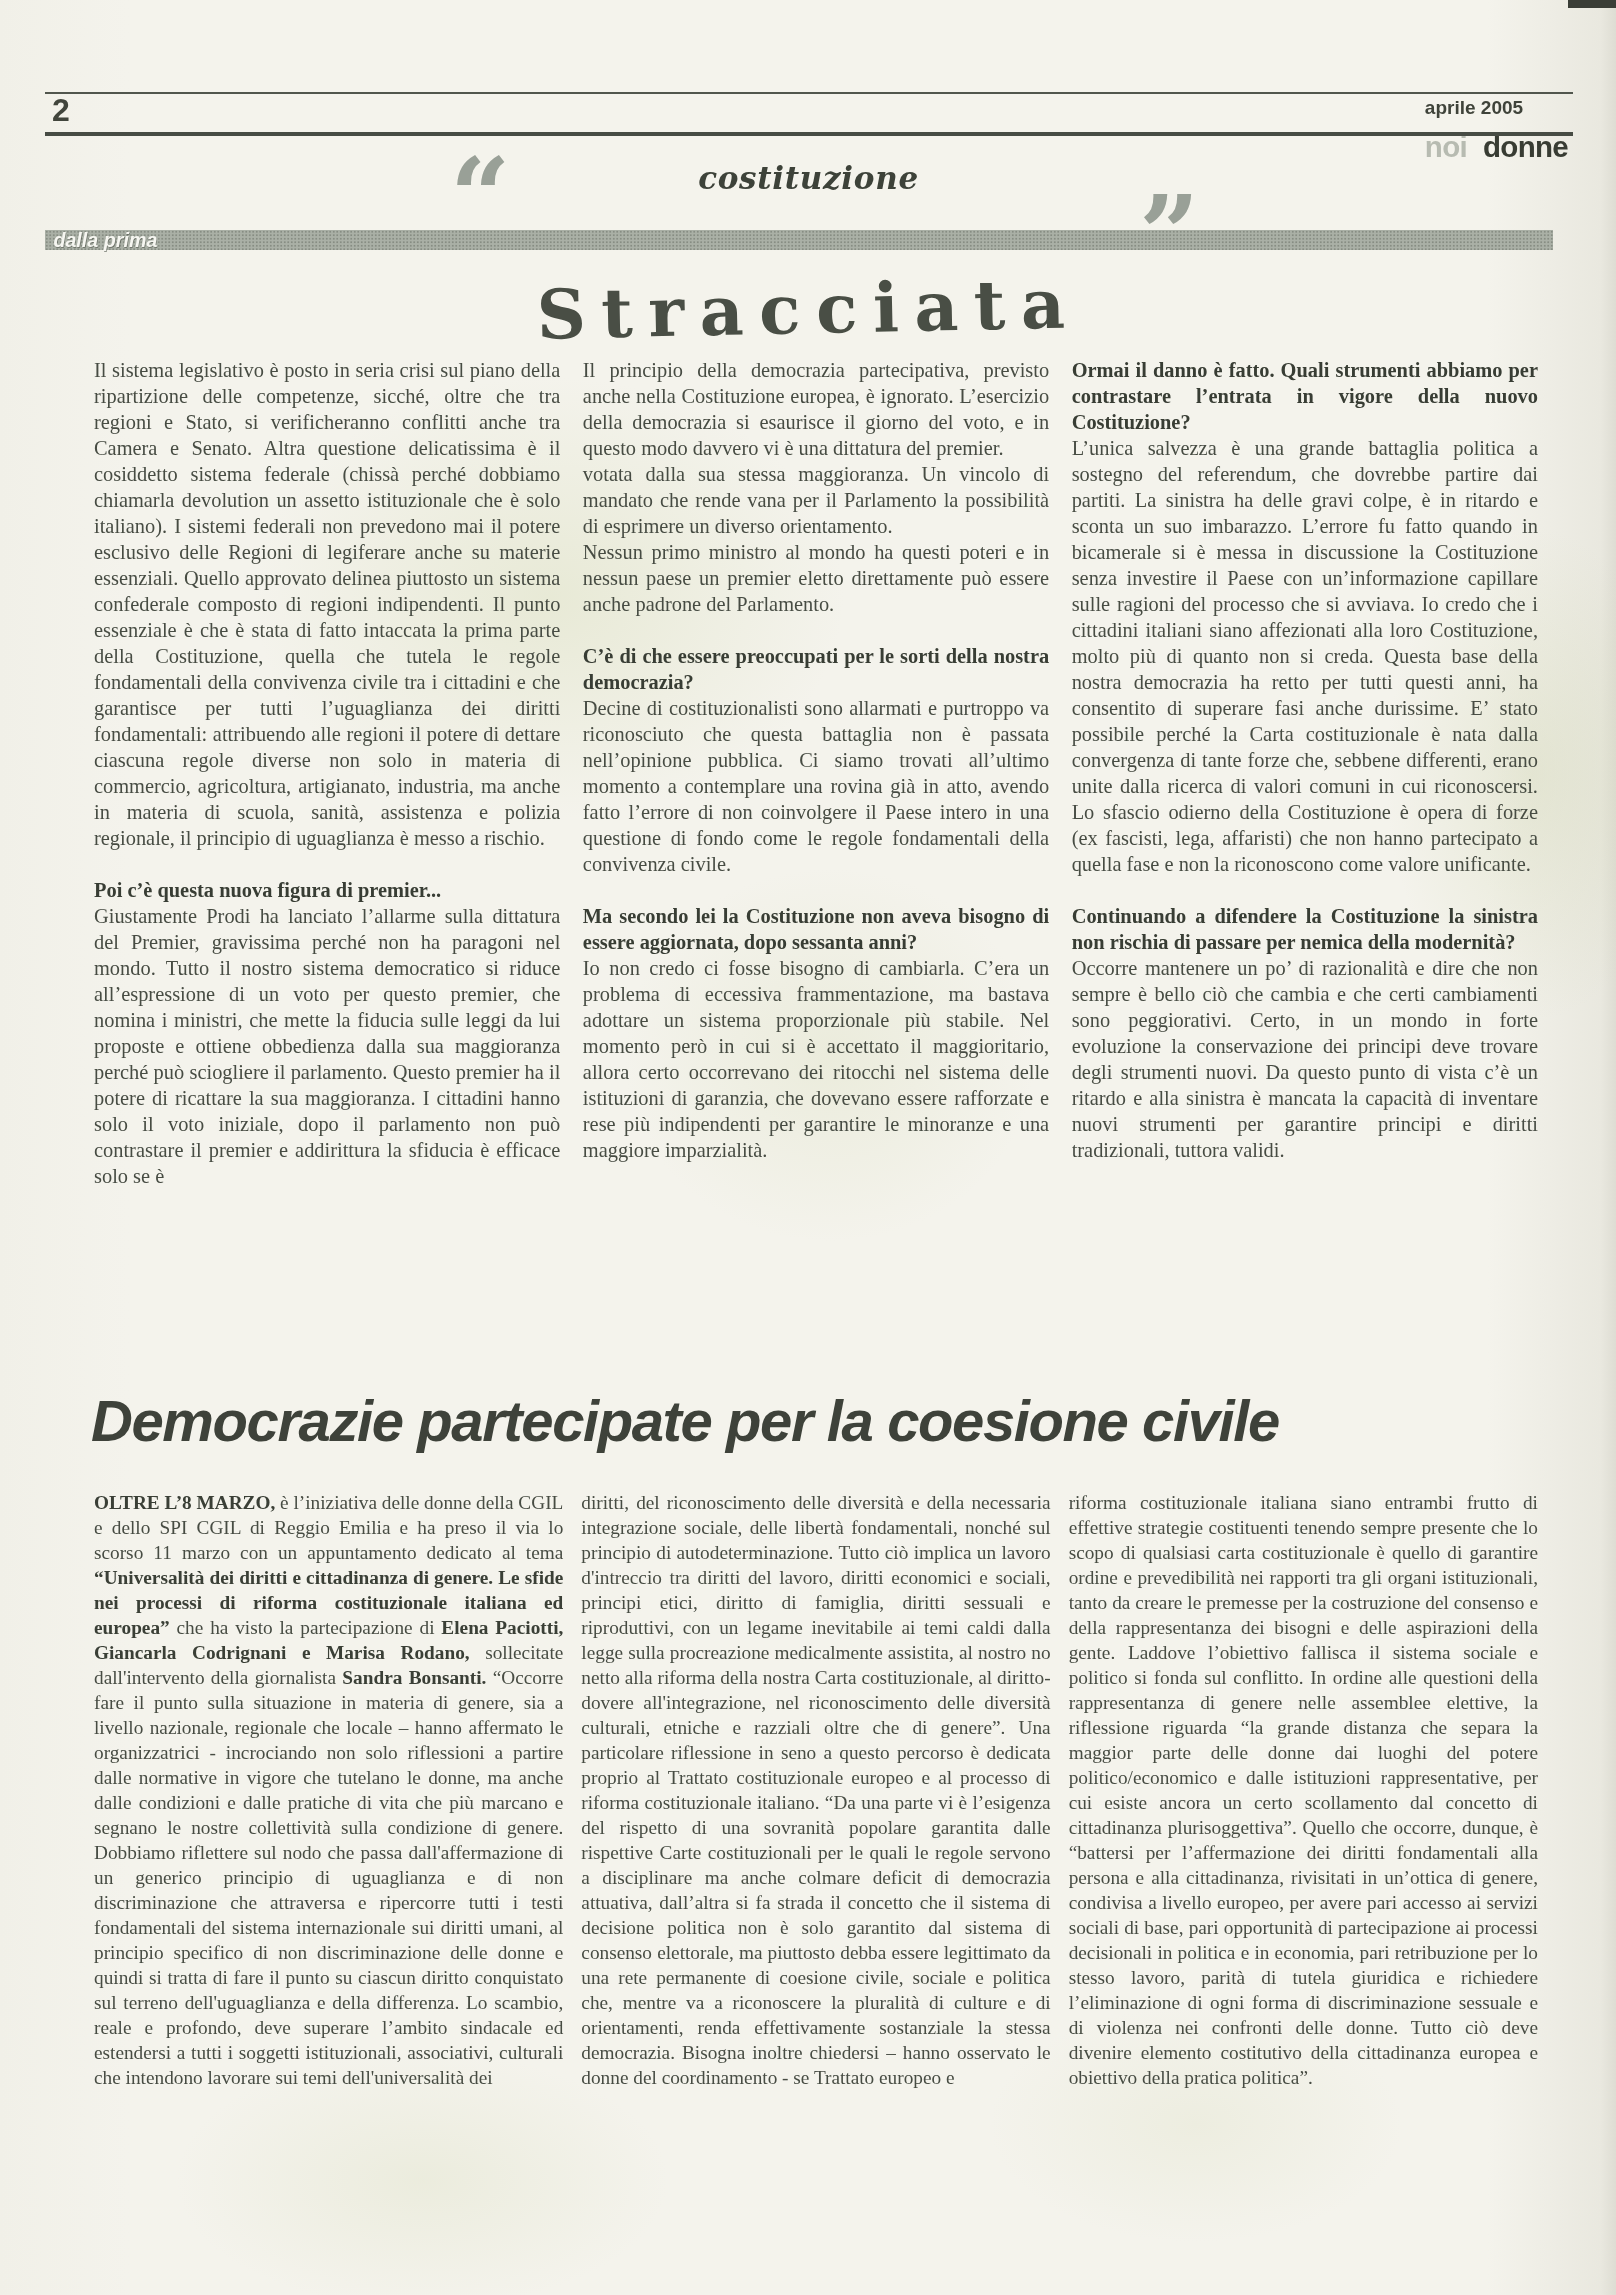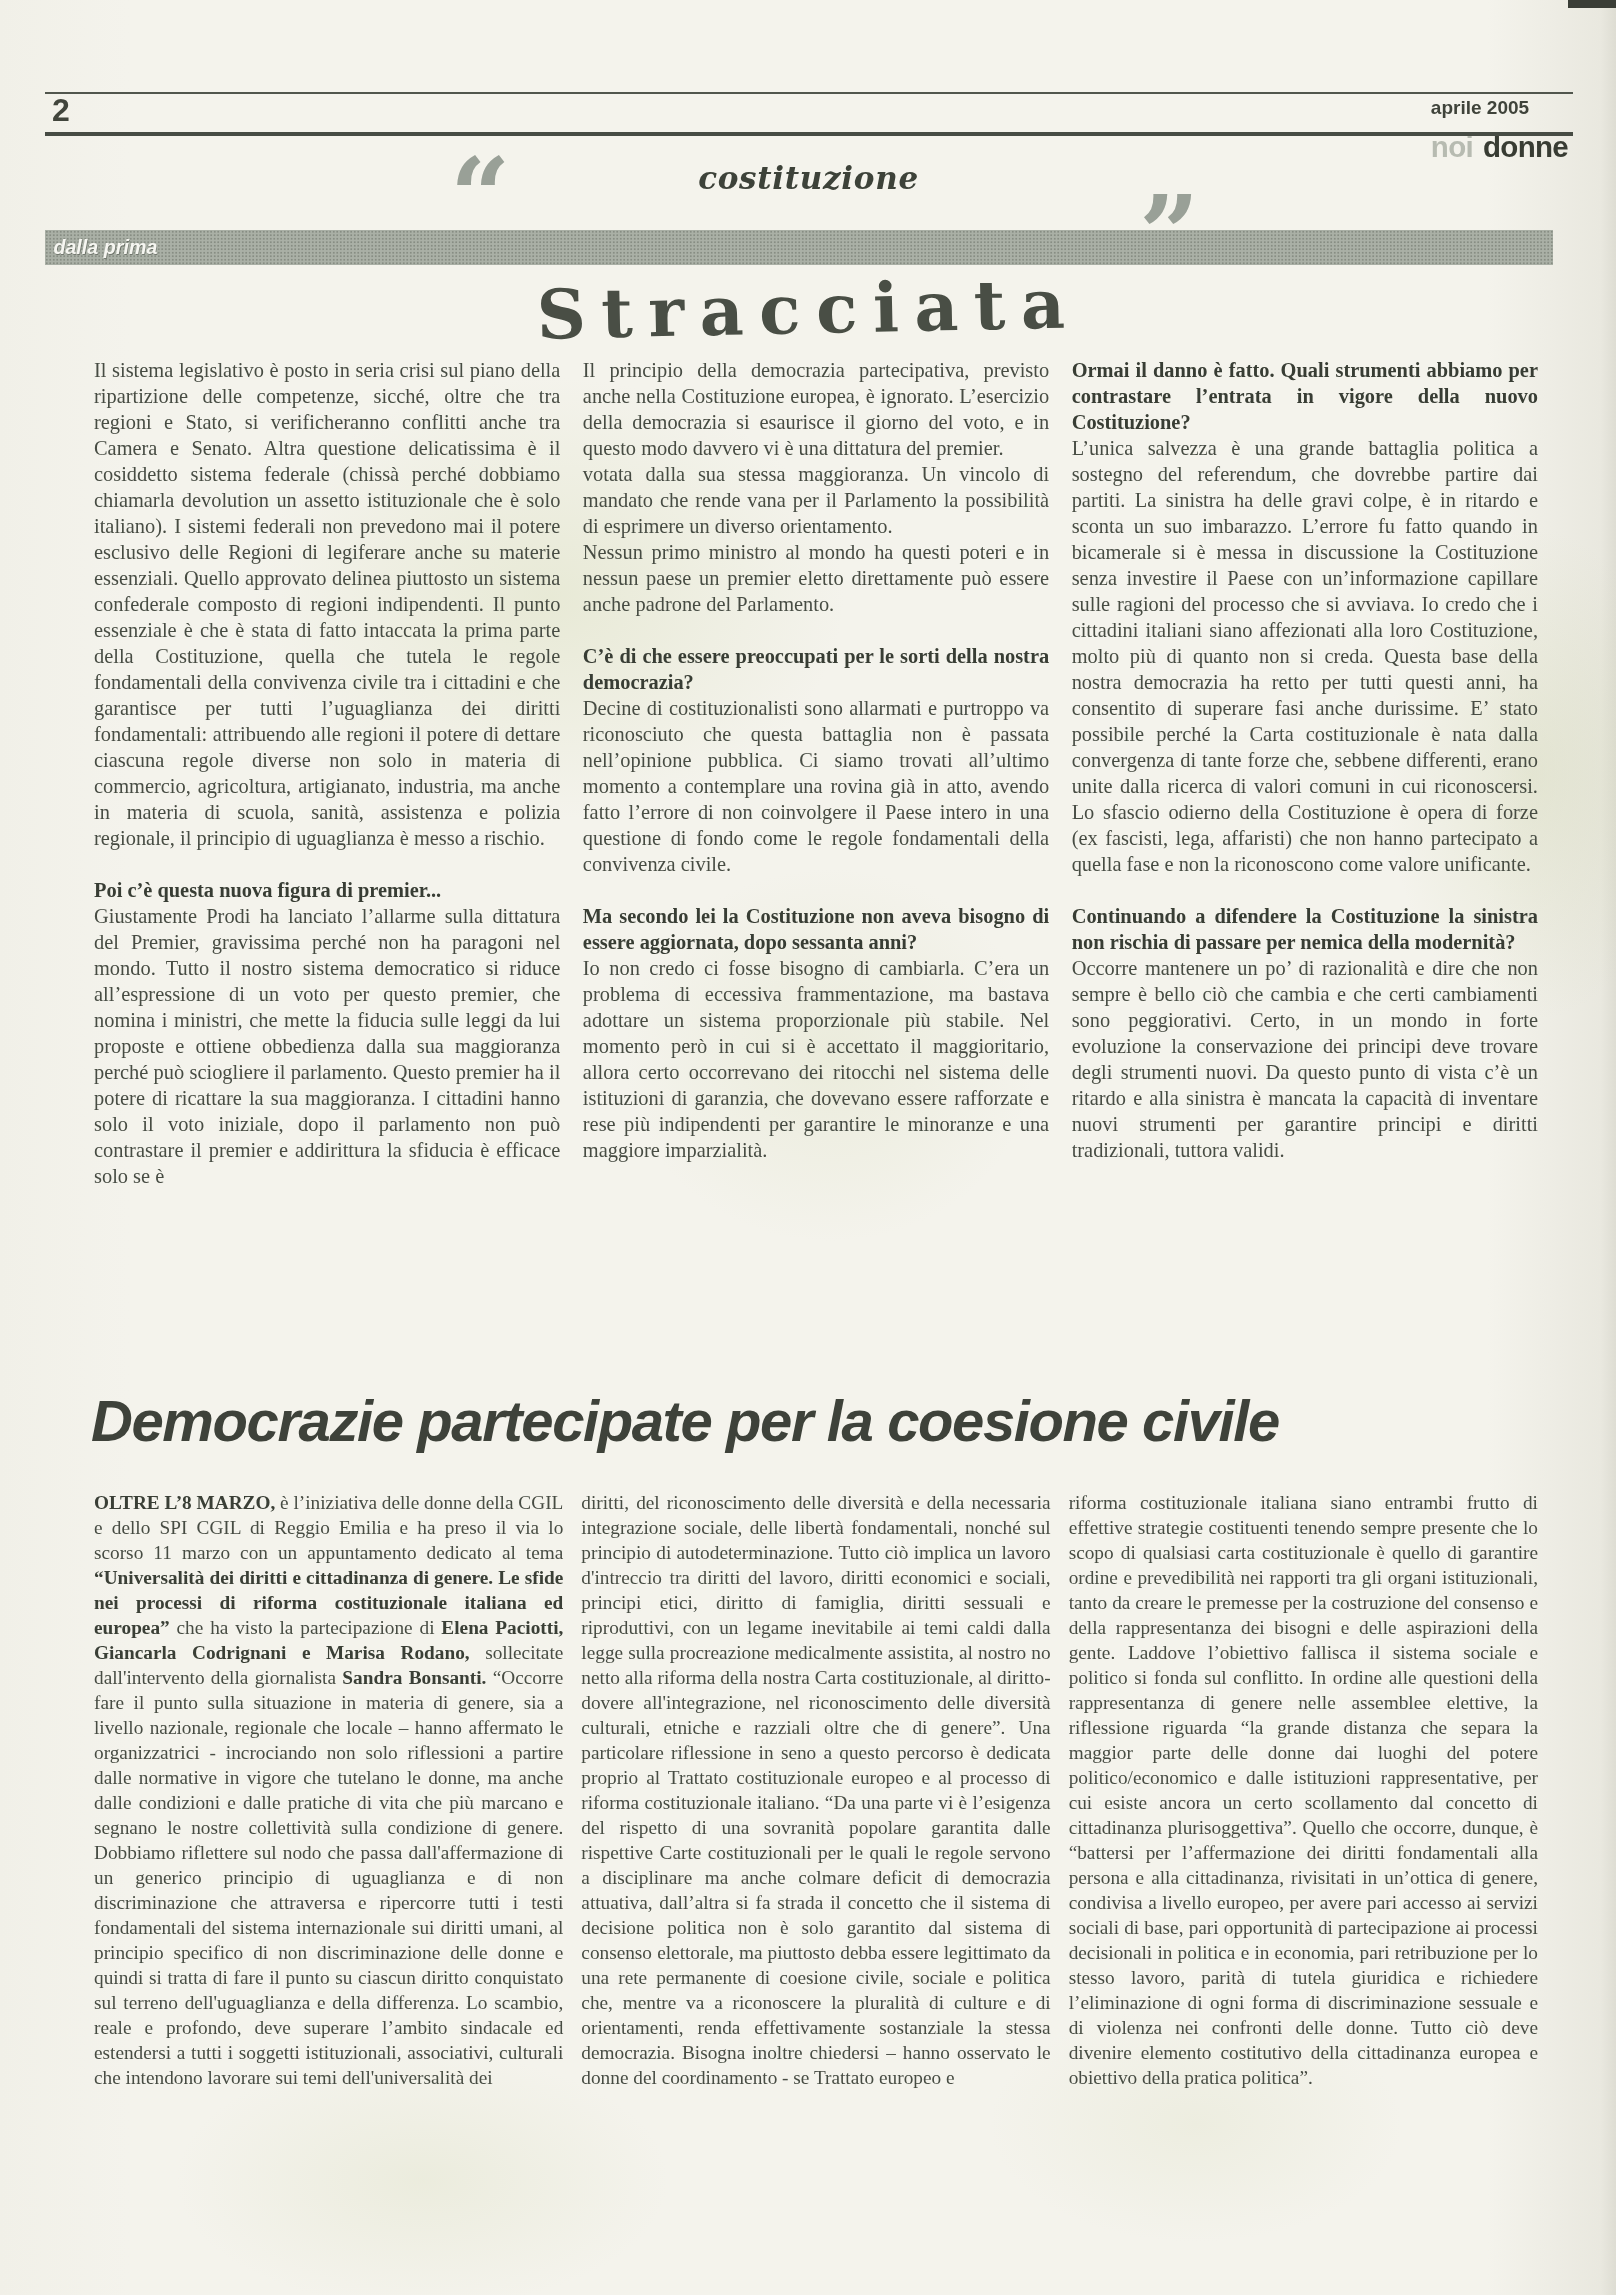--- a/index.html
+++ b/index.html
@@ -32,42 +32,42 @@
     font-size:32px;color:#41453c;line-height:1;
   }
   .header-right{
     position:absolute;right:49px;top:97px;
     display:flex;align-items:baseline;gap:12.7px;
     font-family:"Liberation Sans", sans-serif;font-weight:bold;flex-direction:column;
   }
   .issue-date{font-size:19px;color:#3f433a;}
   .masthead{font-size:29.5px;letter-spacing:-0.7px;line-height:1;}
   .masthead .noi{color:#b7bbb1;}
-  .masthead .donne{color:#383c33;margin-left:10px;}
+  .masthead .donne{color:#383c33;margin-left:16px;}
 
   
   .section-strap{
     position:absolute;left:0;right:0;top:138px;height:84px;
     display:flex;justify-content:center;align-items:flex-start;
   }
   .q-open,.q-close{
     font-family:"DejaVu Serif", serif;
     font-size:105px;line-height:1;color:#99a097;font-weight:bold;
   }
   .q-open{position:absolute;left:450px;top:5.6px;}
   .q-close{position:absolute;left:1139px;top:44px;}
   .section-label{
     margin-top:22px;
     font-family:"DejaVu Serif", serif;font-style:italic;font-weight:bold;
     font-size:31px;color:#3d4239;letter-spacing:0.7px;
   }
 
   
   .kicker{
-    position:absolute;left:45px;right:64px;top:230px;height:35px;
+    position:absolute;left:45px;right:64px;top:230px;height:20px;
     background-color:#aab0a6;
     background-image:radial-gradient(#878d83 0.8px, rgba(0,0,0,0) 0.8px);
     background-size:3.5px 3.5px;
     display:flex;align-items:center;
   }
   .kicker-label{
     font-family:"Liberation Sans", sans-serif;font-weight:bold;font-style:italic;
     font-size:19.7px;color:#f6f6f1;padding-left:8.4px;
     text-shadow:0.7px 0.7px 0 rgba(70,75,66,.55);
   }

